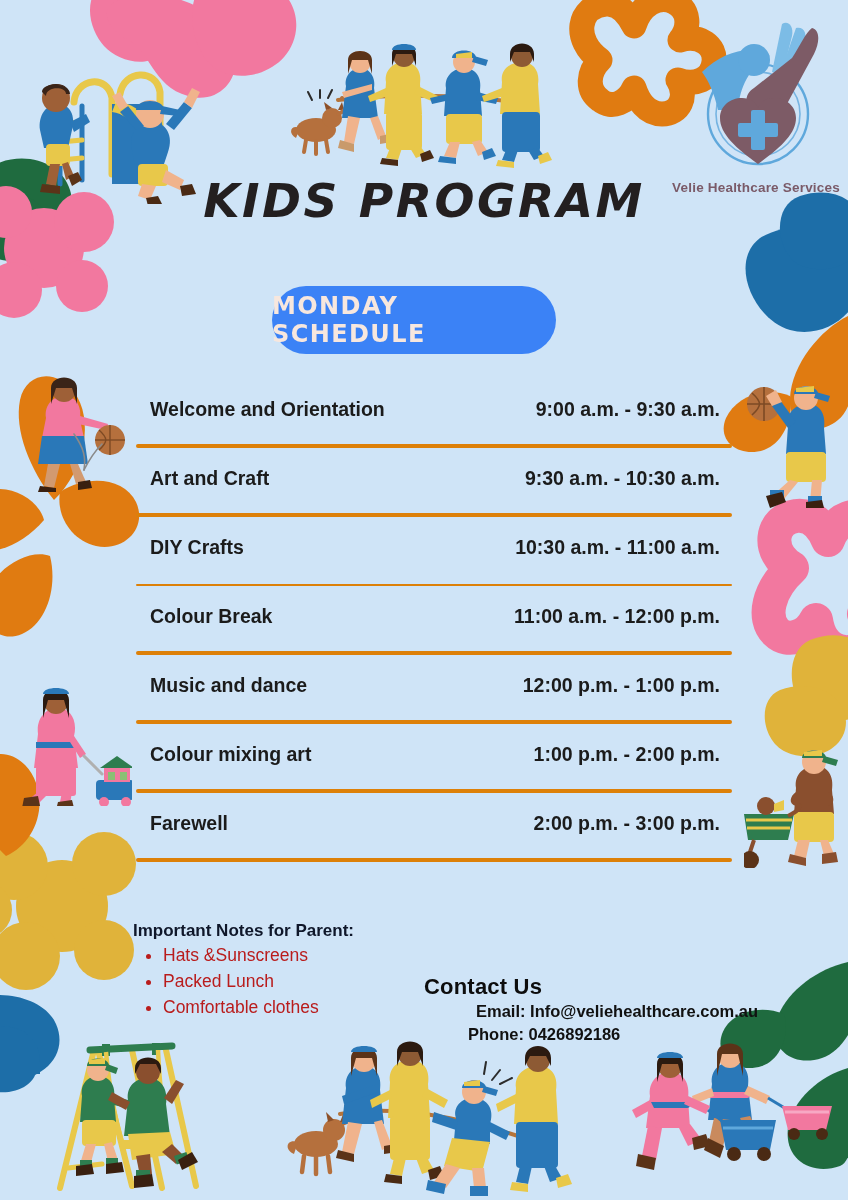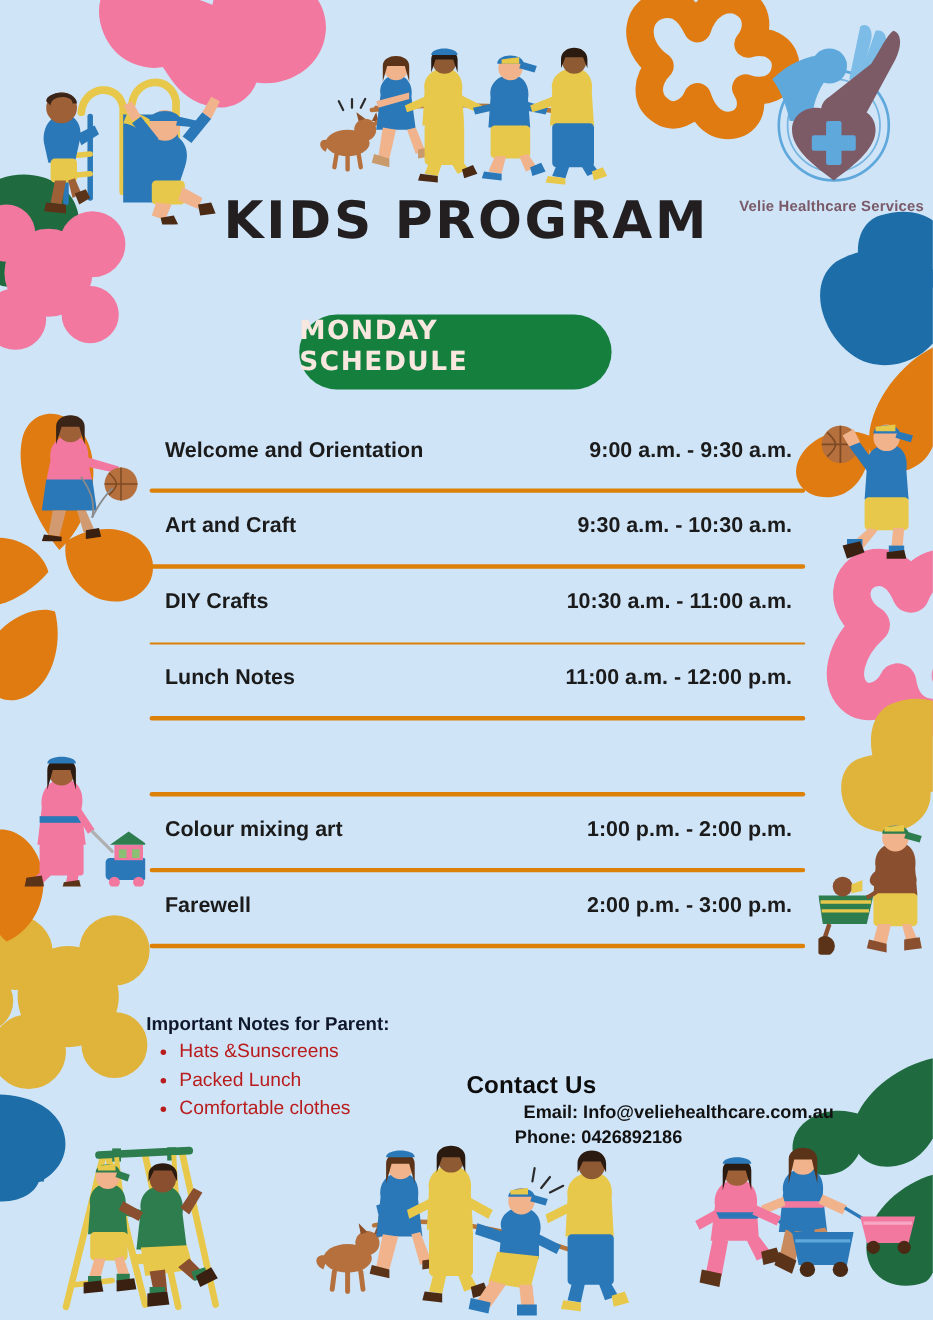--- a/index.html
+++ b/index.html
@@ -13,33 +13,33 @@
 
   
   .title-wrap{position:absolute;left:0;right:0;top:165px;text-align:center;}
   .title-line{
     font-family:"DejaVu Sans",sans-serif;
     font-weight:700;color:#231f20;
     letter-spacing:2.5px;line-height:1.0;
     font-size:47px;
   }
   .title-line.l1{font-size:47px;}
-  .title-line.l2{font-size:47px;margin-top:12px;}
+  .title-line.l2{font-size:47px;margin-top:12px;font-style:italic;}
 
   .logo{position:absolute;right:4px;top:8px;width:176px;height:200px;}
   .logo-name{
     position:absolute;left:0;right:0;top:172px;text-align:center;
     font-size:13.5px;font-weight:700;color:#7a5a68;
     font-family:Liberation Sans, sans-serif;letter-spacing:.2px;
   }
 
   .badge{
     position:absolute;left:272px;top:286px;width:284px;height:68px;
-    background:#15803d;border-radius:40px;
-    display:flex;align-items:flex-start;justify-content:center;
+    background:#3b82f6;border-radius:40px;
+    display:flex;align-items:center;justify-content:center;
   }
   .badge-text{
     font-family:"DejaVu Sans",sans-serif;
     font-size:24px;font-weight:700;color:#f7e7de;letter-spacing:1.4px;
   }
 
   
   .schedule{position:absolute;left:136px;top:398px;width:596px;}
   .srow{position:relative;height:69px;}
   .srow-inner{
@@ -401,26 +401,30 @@
     </div>
     <div class="srow">
       <div class="srow-inner">
         <span class="sact">DIY Crafts</span>
         <span class="stime">10:30 a.m. - 11:00 a.m.</span>
       </div>
       <div class="rule thin"></div>
     </div>
     <div class="srow">
       <div class="srow-inner">
-        <span class="sact">Lunch Notes</span>
+        <span class="sact">Colour Break</span>
         <span class="stime">11:00 a.m. - 12:00 p.m.</span>
       </div>
       <div class="rule"></div>
     </div>
     <div class="srow">
+      <div class="srow-inner">
+        <span class="sact">Music and dance</span>
+        <span class="stime">12:00 p.m. - 1:00 p.m.</span>
+      </div>
       <div class="rule"></div>
     </div>
     <div class="srow">
       <div class="srow-inner">
         <span class="sact">Colour mixing art</span>
         <span class="stime">1:00 p.m. - 2:00 p.m.</span>
       </div>
       <div class="rule"></div>
     </div>
     <div class="srow">

